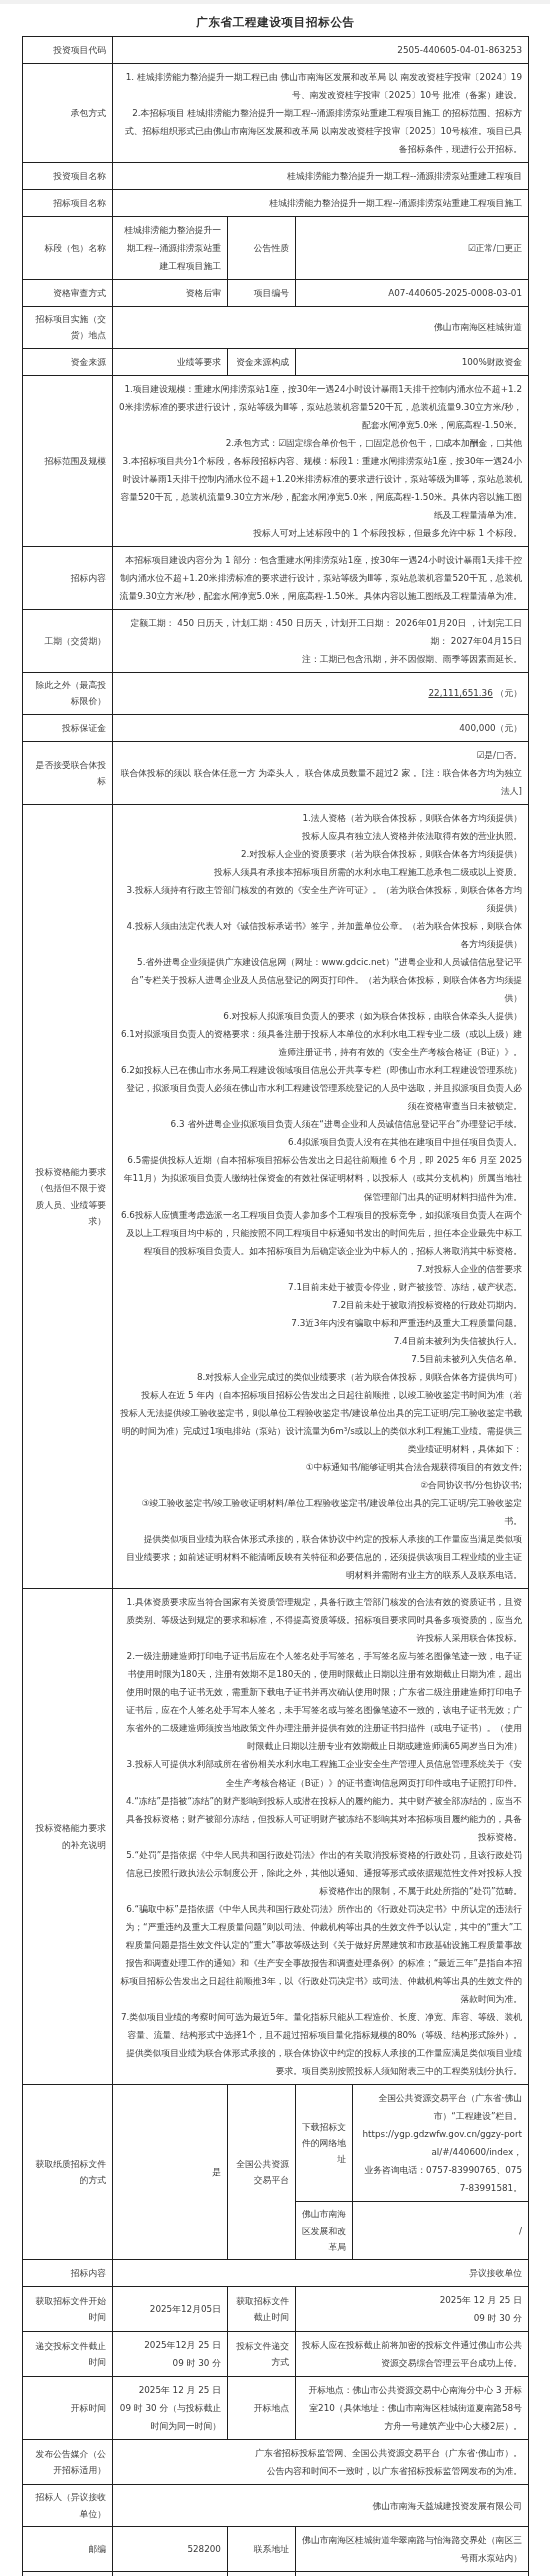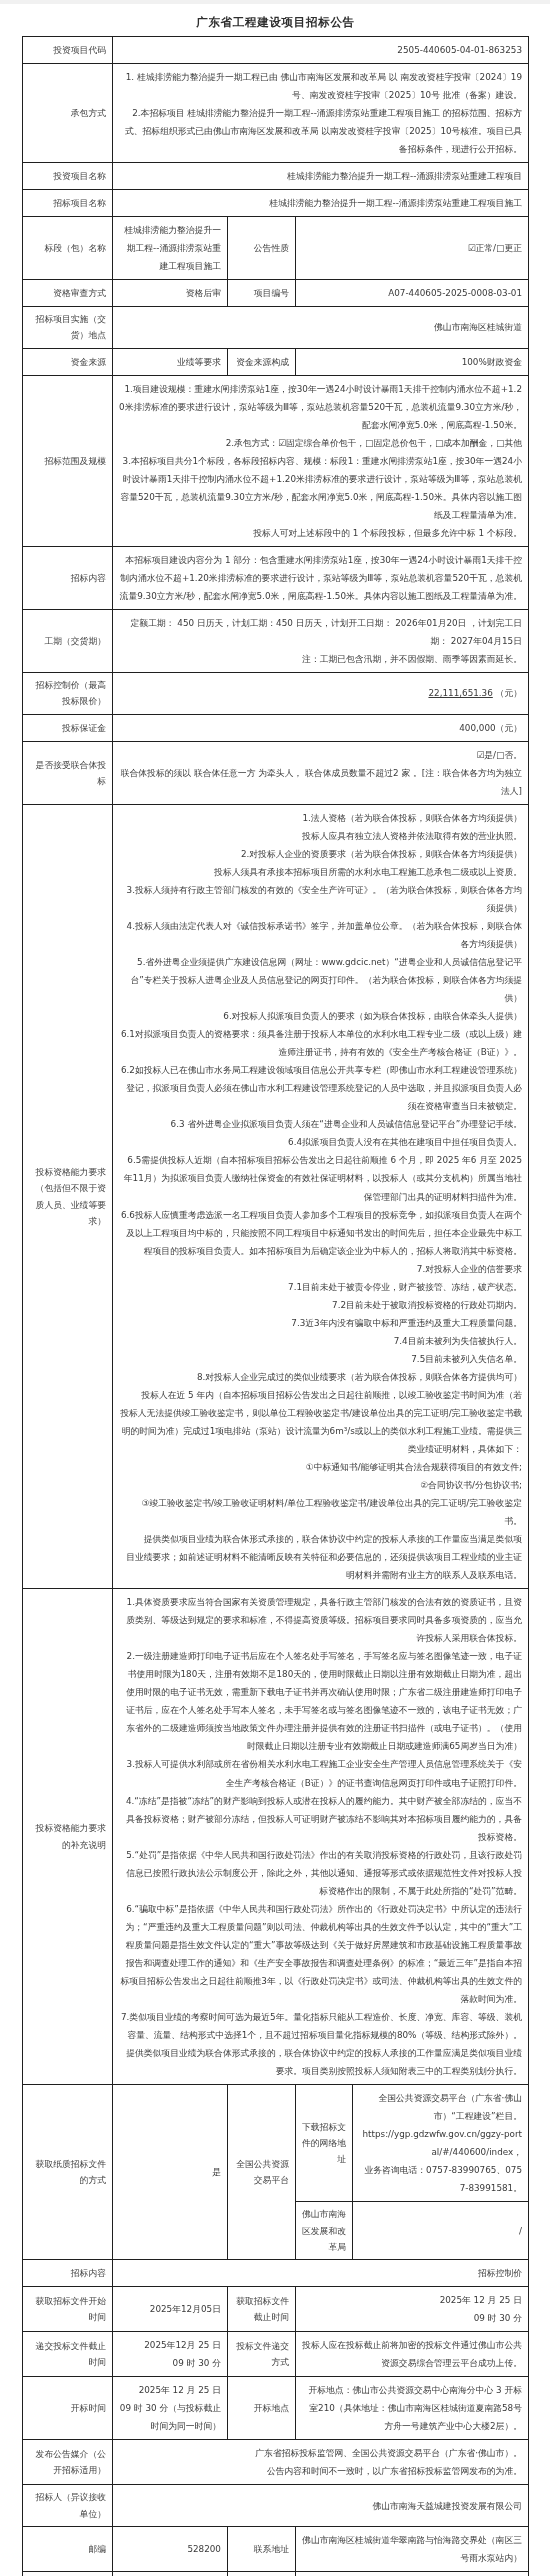--- a/index.html
+++ b/index.html
@@ -90,21 +90,21 @@
     <td class="val" colspan="4">本招标项目建设内容分为 1 部分：包含重建水闸排涝泵站1座，按30年一遇24小时设计暴雨1天排干控制内涌水位不超+1.20米排涝标准的要求进行设计，泵站等级为Ⅲ等，泵站总装机容量520千瓦，总装机流量9.30立方米/秒，配套水闸净宽5.0米，闸底高程-1.50米。具体内容以施工图纸及工程量清单为准。</td>
   </tr>
 
   <tr>
     <td class="lbl">工期（交货期）</td>
     <td class="val" colspan="4">定额工期： 450 日历天，计划工期：450 日历天，计划开工日期： 2026年01月20日 ，计划完工日期： 2027年04月15日
 注：工期已包含汛期，并不因假期、雨季等因素而延长。</td>
   </tr>
 
   <tr>
-    <td class="lbl">招标控制价（最高投标限价）</td>
+    <td class="lbl">除此之外（最高投标限价）</td>
     <td class="val center" colspan="4"><span class="u">22,111,651.36</span> <span>（元）</span></td>
   </tr>
 
   <tr>
     <td class="lbl">投标保证金</td>
     <td class="val center" colspan="4">400,000（元）</td>
   </tr>
 
   <tr>
     <td class="lbl">是否接受联合体投标</td>
@@ -162,21 +162,21 @@
 https://ygp.gdzwfw.gov.cn/ggzy-portal/#/440600/index，
 业务咨询电话：0757-83990765、0757-83991581。</td>
   </tr>
   <tr>
     <td class="lbl">佛山市南海区发展和改革局</td>
     <td class="val center">/</td>
   </tr>
 
   <tr>
     <td class="lbl">招标内容</td>
-    <td class="val center" colspan="4">招标控制价</td>
+    <td class="val center" colspan="4">异议接收单位</td>
   </tr>
 
   <tr>
     <td class="lbl">获取招标文件开始时间</td>
     <td class="val center">2025年12月05日</td>
     <td class="lbl">获取招标文件截止时间</td>
     <td class="val center" colspan="2">2025年 12 月 25 日
 09 时 30 分</td>
   </tr>
 

